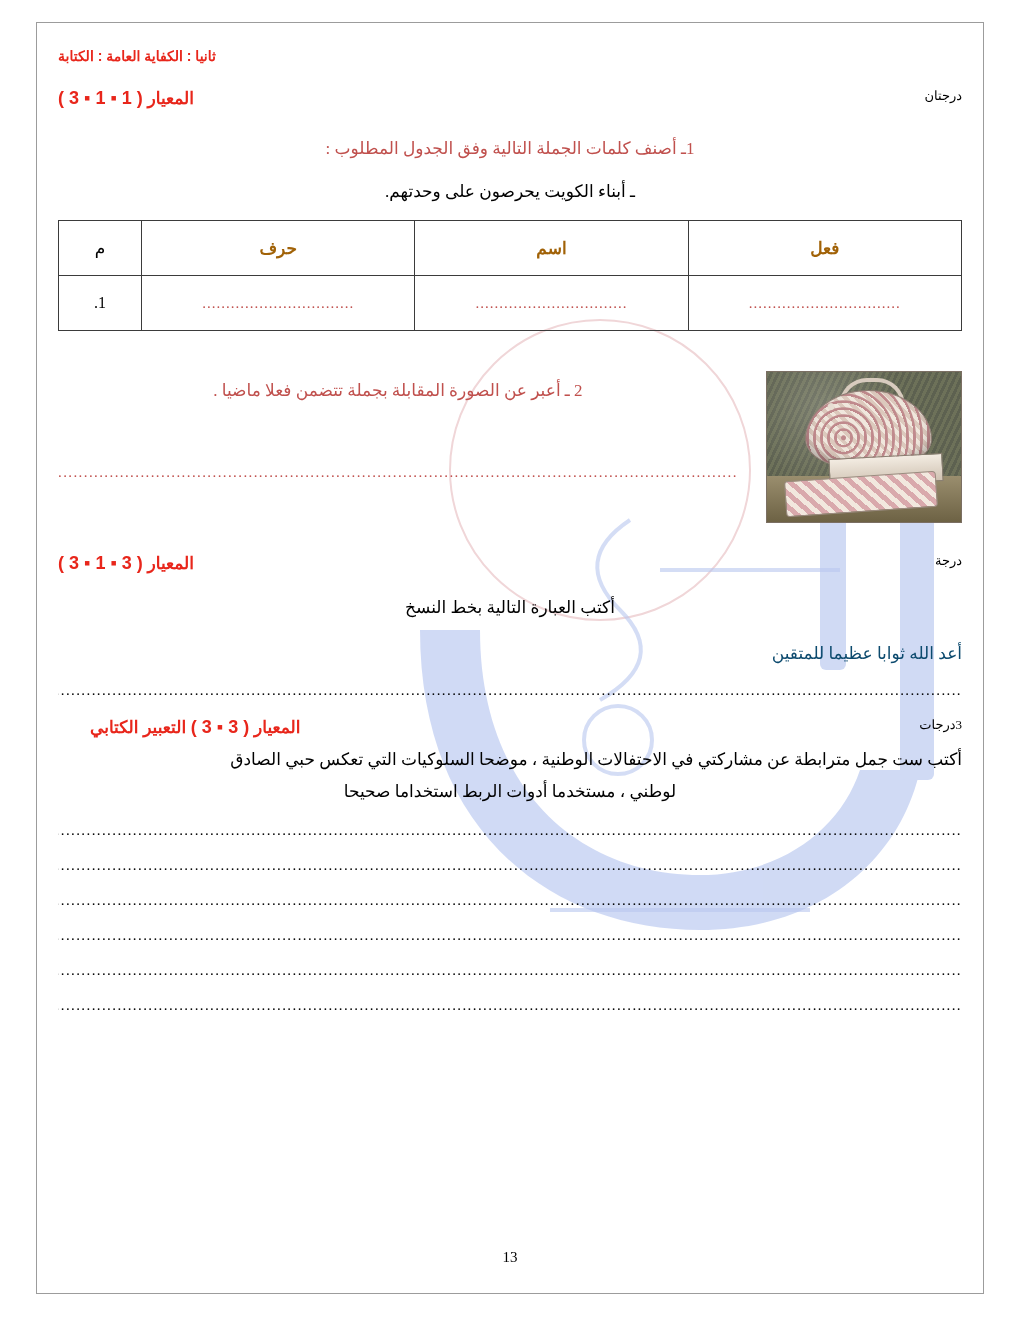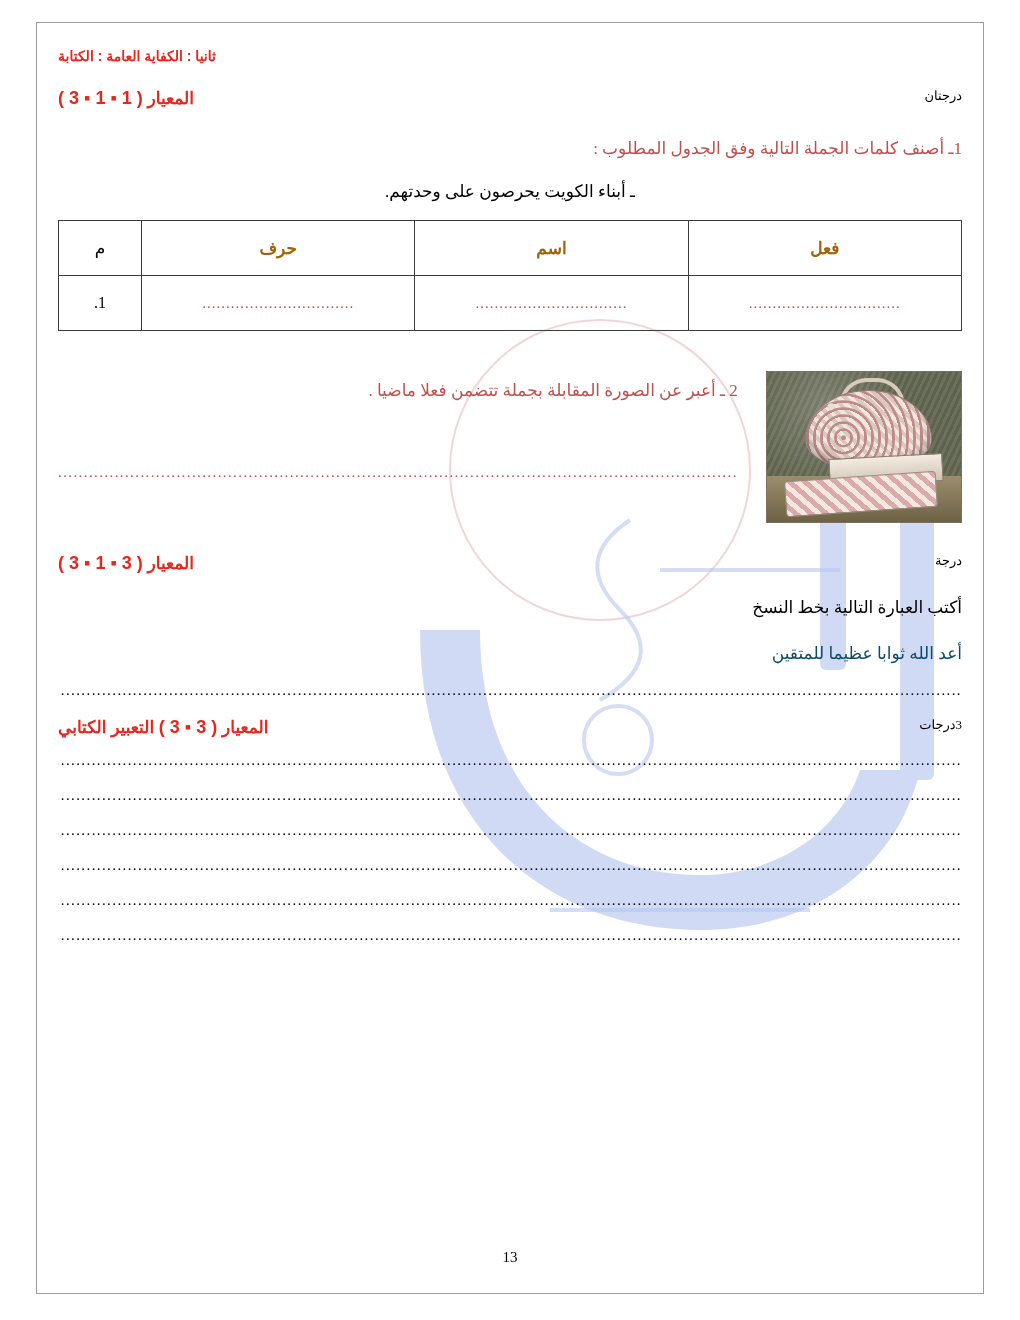--- a/index.html
+++ b/index.html
@@ -65,32 +65,34 @@
     font-family: "Liberation Sans", sans-serif;
     white-space: nowrap;
   }
   .criterion .nums {
     font-size: 18px;
     font-weight: bold;
   }
   .criterion .tag {
     color: #e8261b;
     font-weight: bold;
+    margin-left: 32px;
   }
   .mark {
     font-size: 13px;
     color: #000;
     font-family: "Liberation Serif", serif;
     white-space: nowrap;
   }
   .q-text {
     color: #c0504d;
     font-size: 17px;
     font-family: "Liberation Serif", serif;
     line-height: 1.9;
+    text-align: center;
   }
   .q-text.black {
     color: #000;
   }
   .sentence {
     color: #000;
     font-size: 17px;
     text-align: center;
     margin-top: 16px;
   }
@@ -327,20 +329,24 @@
 
     <div class="row mt18">
       <div class="mark">3درجات</div>
       <div class="criterion">
         <span>المعيار</span>
         <span class="nums">( 3 ▪ 3 )</span>
         <span class="tag">التعبير الكتابي</span>
       </div>
     </div>
 
+    <div class="block-right mt6">
+      <div class="q-text black" style="text-align:justify;">أكتب ست جمل مترابطة عن مشاركتي في الاحتفالات الوطنية ، موضحا السلوكيات التي تعكس حبي الصادق</div>
+      <div class="q-text black">لوطني ، مستخدما أدوات الربط استخداما صحيحا</div>
+    </div>
 
     <div class="answer-lines mt14">
       <div class="dots-line black">................................................................................................................................................................................................</div>
       <div class="dots-line black">................................................................................................................................................................................................</div>
       <div class="dots-line black">................................................................................................................................................................................................</div>
       <div class="dots-line black">................................................................................................................................................................................................</div>
       <div class="dots-line black">................................................................................................................................................................................................</div>
       <div class="dots-line black">................................................................................................................................................................................................</div>
     </div>
 

